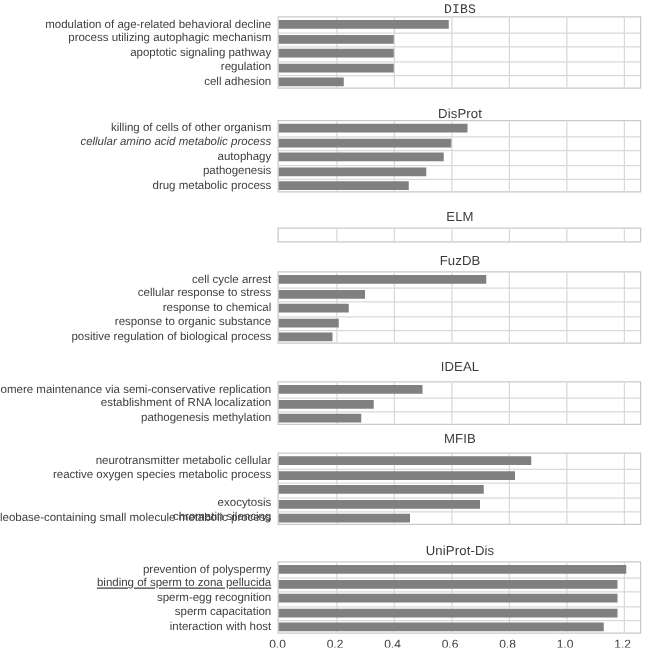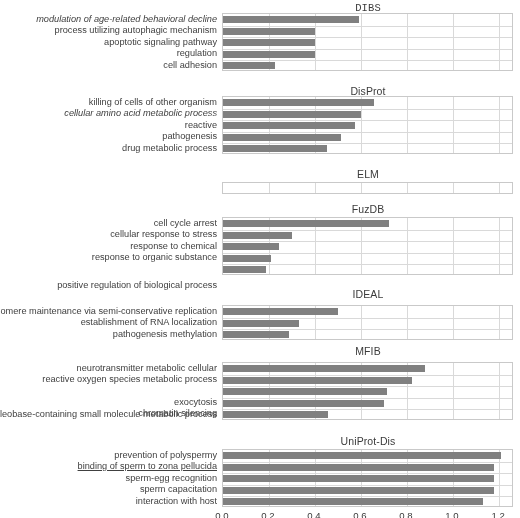--- a/index.html
+++ b/index.html
@@ -126,21 +126,21 @@
         <div class="row" style="top: 23px; height: 11.5px;">
           <div class="bar" style="top: 2.25px; height: 7px; width: 92.0158px; background: rgb(128, 128, 128);"></div>
         </div>
         <div class="row" style="top: 34.5px; height: 11.5px;">
           <div class="bar" style="top: 2.25px; height: 7px; width: 92.0158px; background: rgb(128, 128, 128);"></div>
         </div>
         <div class="row" style="top: 46px; height: 11.5px;">
           <div class="bar" style="top: 2.25px; height: 7px; width: 51.7589px; background: rgb(128, 128, 128);"></div>
         </div>
       </div>
-      <div class="cat-label" style="top: 14.55px; font-style: italic;">modulation of age-related behavioral decline</div>
+      <div class="cat-label" style="top: 14.55px;">modulation of age-related behavioral decline</div>
       <div class="cat-label" style="top: 26.05px;">process utilizing autophagic mechanism</div>
       <div class="cat-label" style="top: 37.55px;">apoptotic signaling pathway</div>
       <div class="cat-label" style="top: 49.05px;">regulation</div>
       <div class="cat-label" style="top: 60.55px;">cell adhesion</div>
     </div>
     <div class="panel" style="top: 0px;">
       <div class="panel-title" style="top: 85px;">DisProt</div>
       <div class="plot" style="top: 96px; height: 57.5px;">
         <div class="grid">
           <div class="gridline" style="left: 46.0079px;"></div>
@@ -165,21 +165,21 @@
         </div>
         <div class="row" style="top: 34.5px; height: 11.5px;">
           <div class="bar" style="top: 2.25px; height: 7px; width: 118.47px; background: rgb(128, 128, 128);"></div>
         </div>
         <div class="row" style="top: 46px; height: 11.5px;">
           <div class="bar" style="top: 2.25px; height: 7px; width: 103.518px; background: rgb(128, 128, 128);"></div>
         </div>
       </div>
       <div class="cat-label" style="top: 97.55px;">killing of cells of other organism</div>
       <div class="cat-label" style="top: 109.05px; font-style: italic;">cellular amino acid metabolic process</div>
-      <div class="cat-label" style="top: 120.55px;">reactive</div>
+      <div class="cat-label" style="top: 120.55px;">autophagy</div>
       <div class="cat-label" style="top: 132.05px;">pathogenesis</div>
       <div class="cat-label" style="top: 143.55px;">drug metabolic process</div>
     </div>
     <div class="panel" style="top: 0px;">
       <div class="panel-title" style="top: 168px;">ELM</div>
       <div class="plot" style="top: 182px; height: 11.5px;">
         <div class="grid">
           <div class="gridline" style="left: 46.0079px;"></div>
           <div class="gridline" style="left: 92.0158px;"></div>
           <div class="gridline" style="left: 138.024px;"></div>
@@ -217,21 +217,21 @@
           <div class="bar" style="top: 2.25px; height: 7px; width: 48.3083px; background: rgb(128, 128, 128);"></div>
         </div>
         <div class="row" style="top: 46px; height: 11.5px;">
           <div class="bar" style="top: 2.25px; height: 7px; width: 42.5573px; background: rgb(128, 128, 128);"></div>
         </div>
       </div>
       <div class="cat-label" style="top: 218.55px;">cell cycle arrest</div>
       <div class="cat-label" style="top: 230.05px; text-align: center;">cellular response to stress</div>
       <div class="cat-label" style="top: 241.55px;">response to chemical</div>
       <div class="cat-label" style="top: 253.05px;">response to organic substance</div>
-      <div class="cat-label" style="top: 264.55px; margin-top: 16px;">positive regulation of biological process</div>
+      <div class="cat-label" style="top: 264.55px;">positive regulation of biological process</div>
     </div>
     <div class="panel" style="top: 0px;">
       <div class="panel-title" style="top: 288px;">IDEAL</div>
       <div class="plot" style="top: 305px; height: 34.5px;">
         <div class="grid">
           <div class="gridline" style="left: 46.0079px;"></div>
           <div class="gridline" style="left: 92.0158px;"></div>
           <div class="gridline" style="left: 138.024px;"></div>
           <div class="gridline" style="left: 184.032px;"></div>
           <div class="gridline" style="left: 230.04px;"></div>

